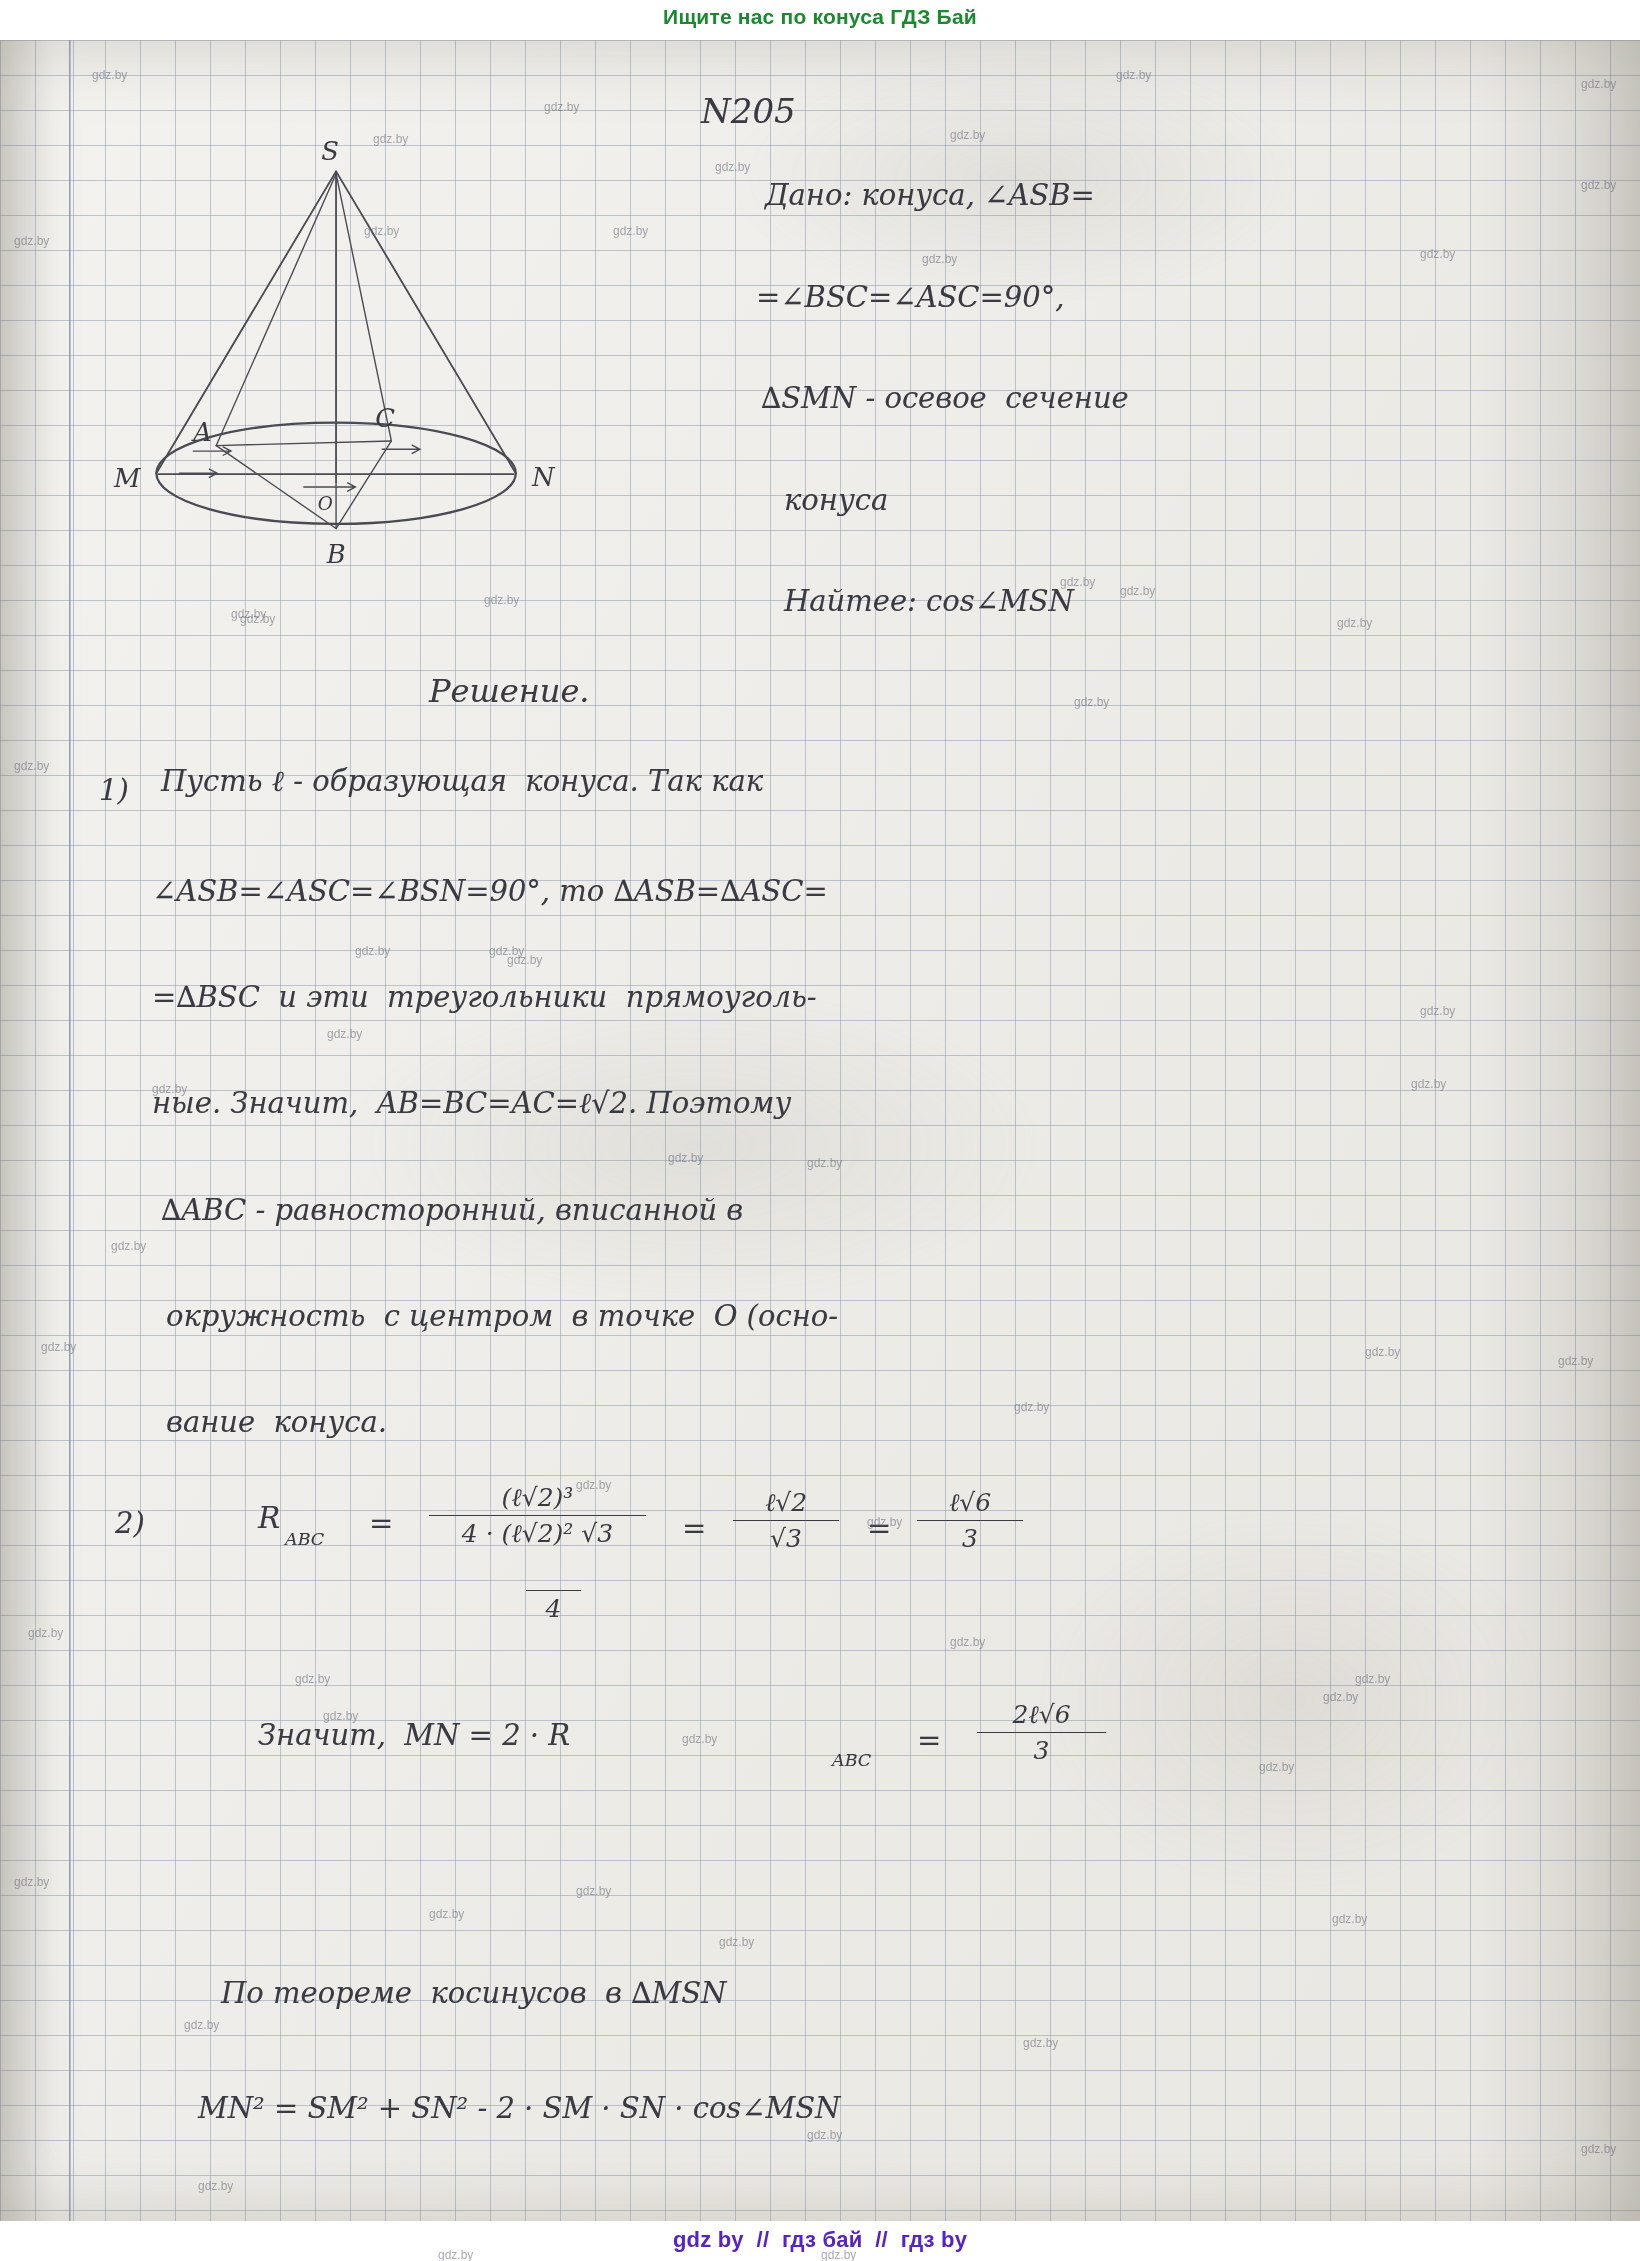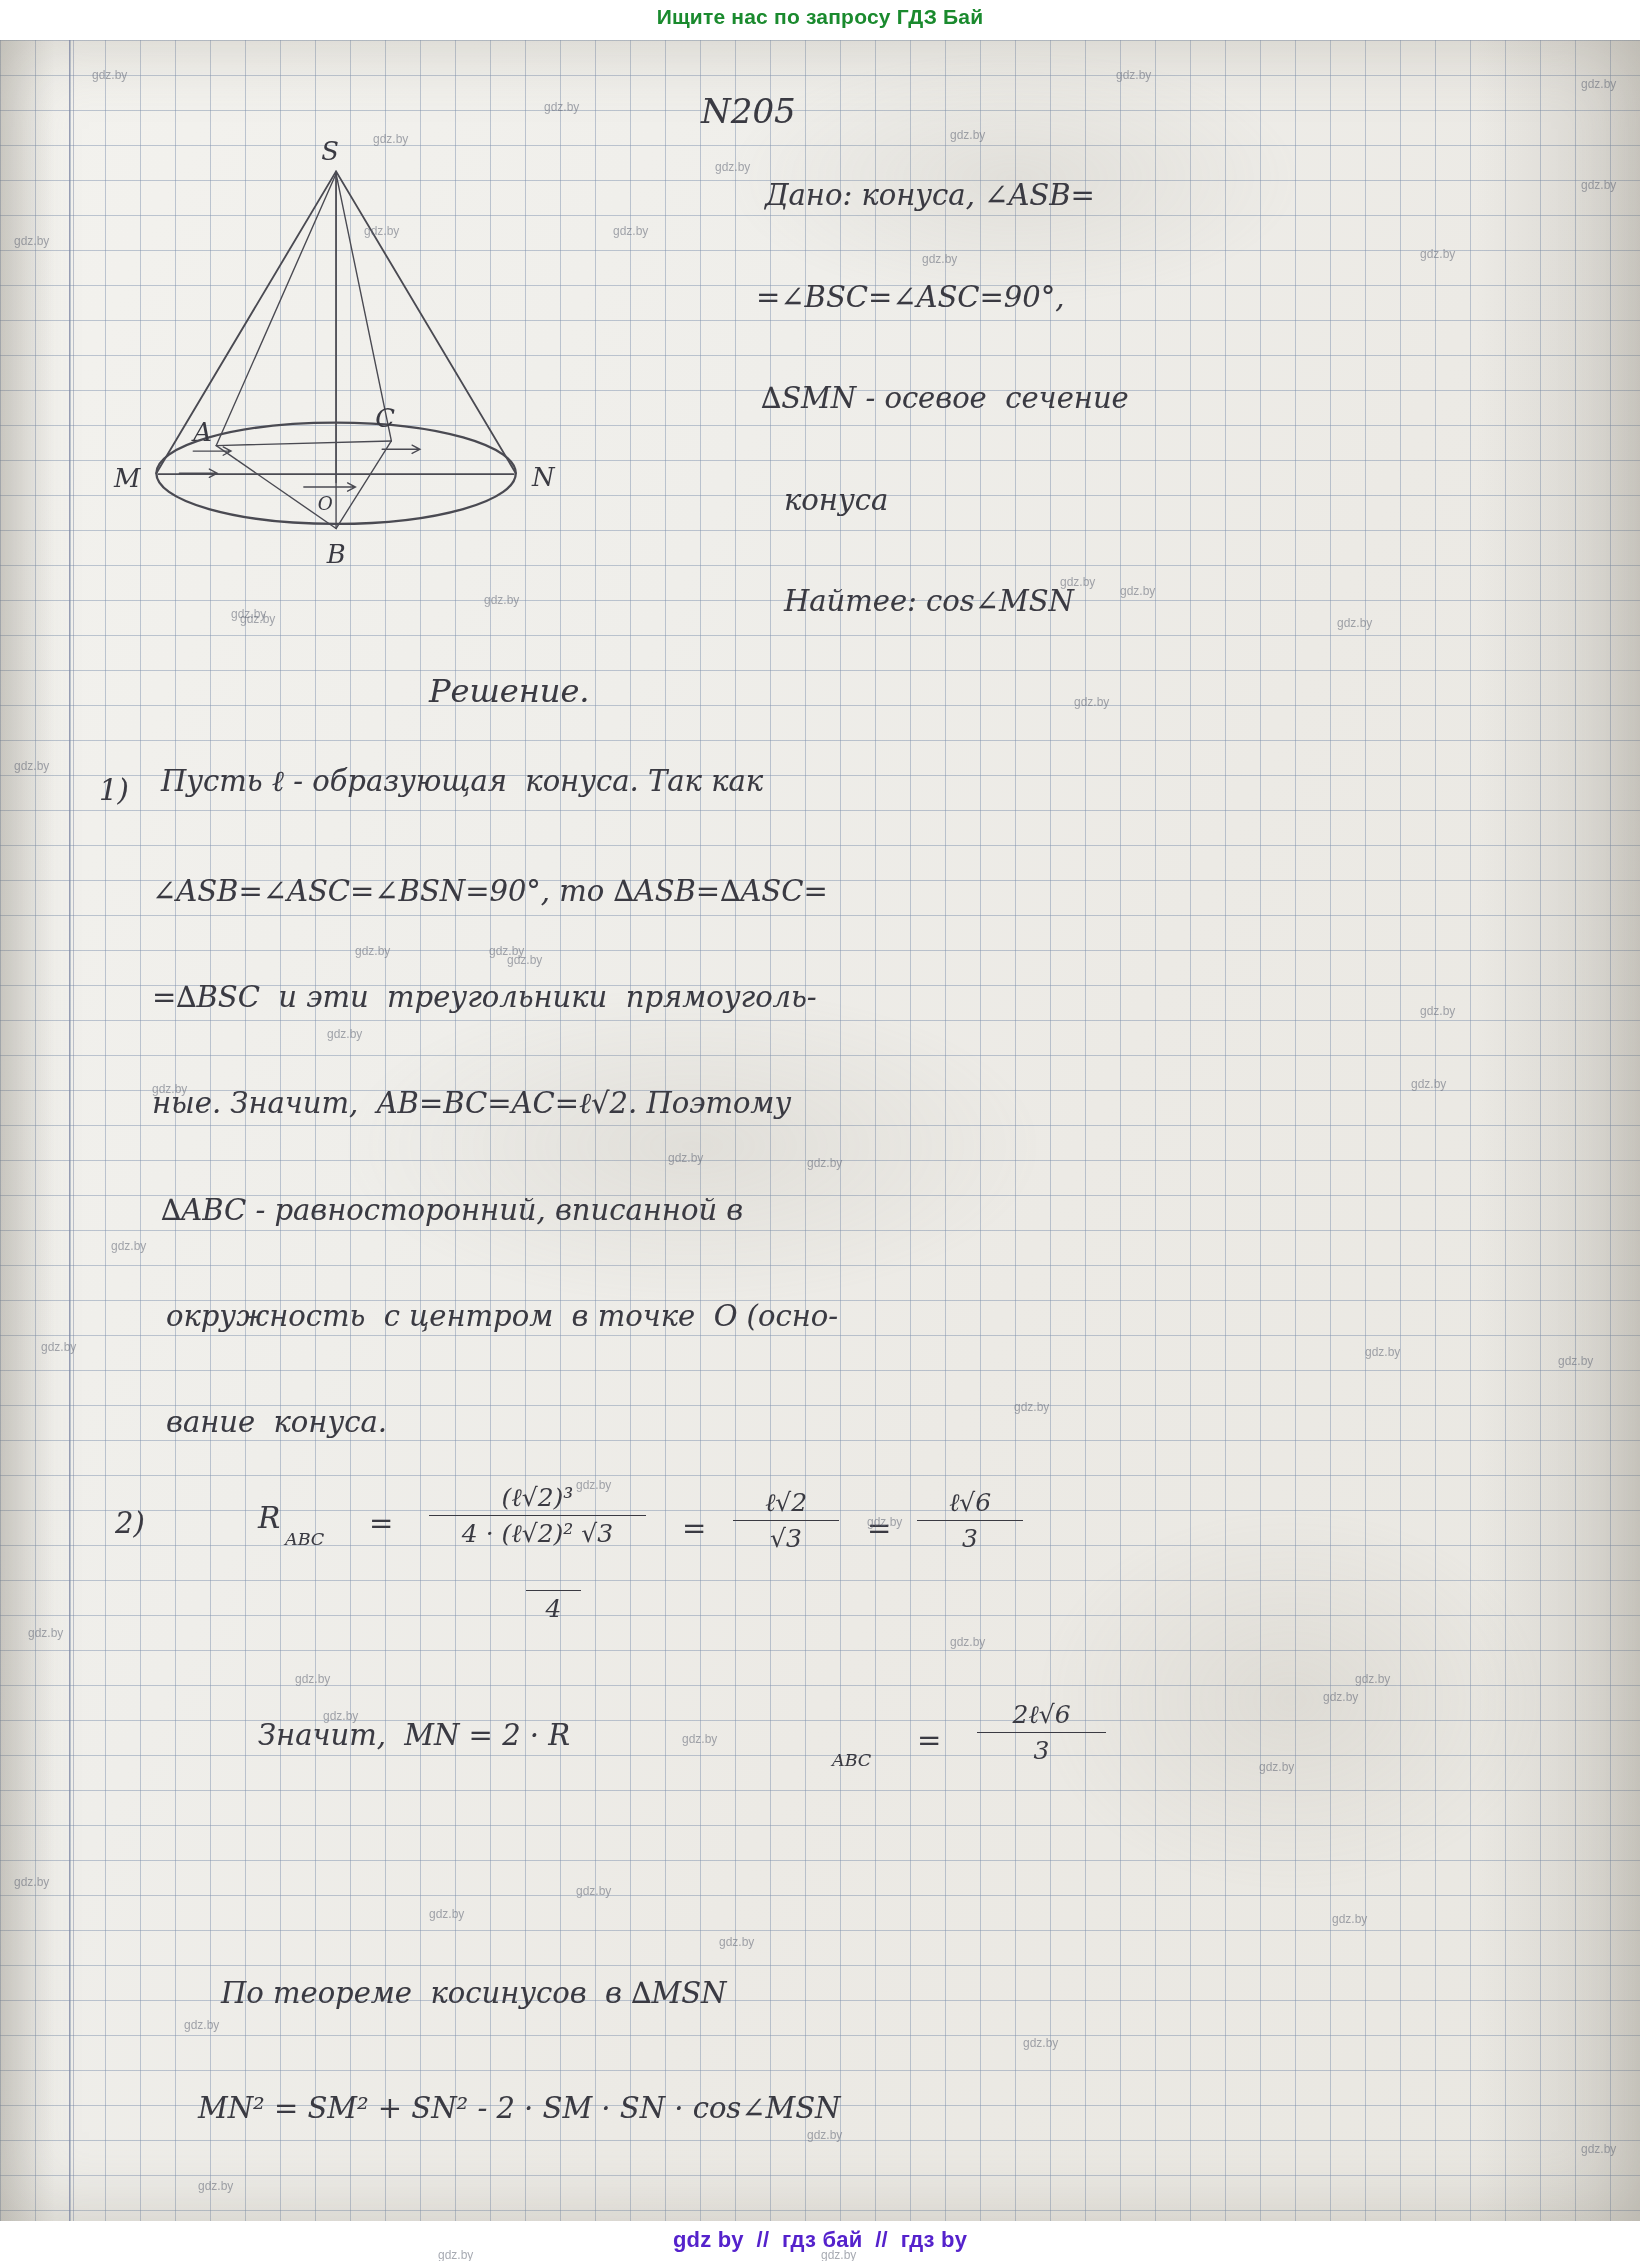--- a/index.html
+++ b/index.html
@@ -118,21 +118,21 @@
     font-family: "Liberation Sans", sans-serif;
     font-size: 12px;
     color: rgba(95,100,115,0.55);
     pointer-events: none;
     white-space: nowrap;
   }
 </style>
 </head>
 <body>
 
-<div class="banner" id="top-banner">Ищите нас по запросу ГДЗ Бай</div>
+<div class="banner" id="top-banner">Ищите нас по конуса ГДЗ Бай</div>
 
 <div id="page">
   <div id="bleed"></div>
   <div id="margin-line"></div>
   <div id="margin-line2"></div>
 
   <svg id="figure" viewBox="0 0 1200 1200">
     <g fill="none" stroke="#4a4a52" stroke-width="4" stroke-linecap="round">
 
       <ellipse cx="560" cy="760" rx="390" ry="110" stroke-width="5"></ellipse>

